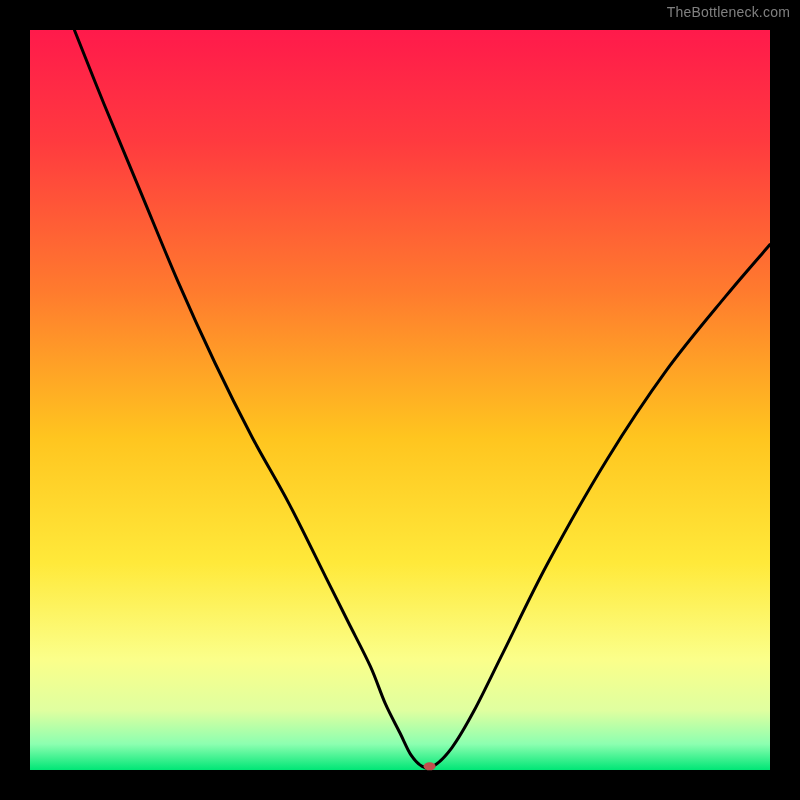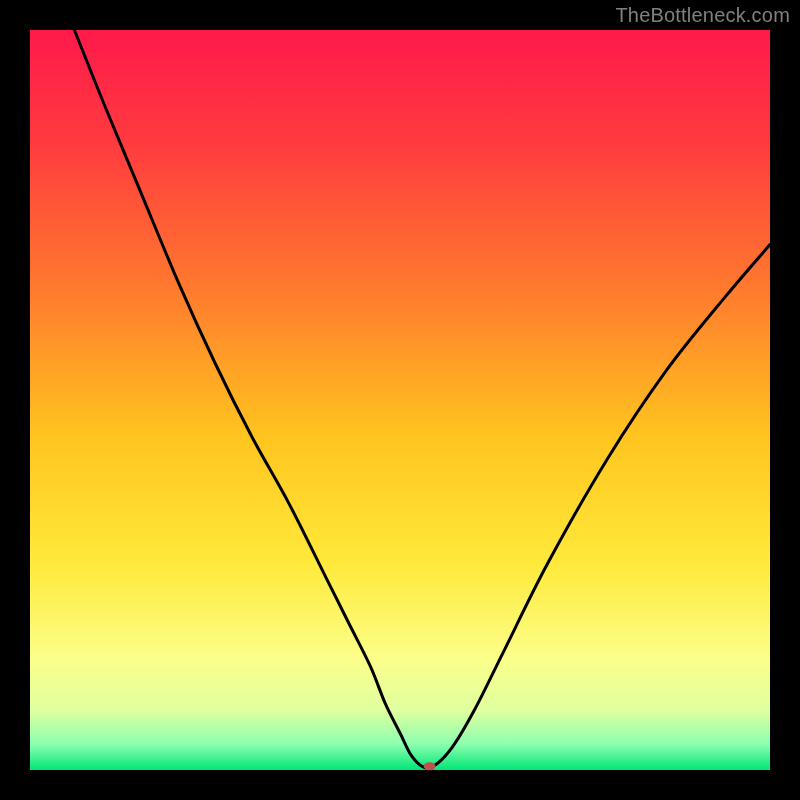--- a/index.html
+++ b/index.html
@@ -17,21 +17,21 @@
     height: 800px;
   }
   svg {
     display: block;
   }
   .watermark {
     position: absolute;
     top: 4px;
     right: 10px;
     color: #808080;
-    font-size: 20px;
+    font-size: 14px;
     font-family: Arial, Helvetica, sans-serif;
     letter-spacing: 0.2px;
     user-select: none;
   }
 </style>
 </head>
 <body>
 
 <div class="canvas-wrap">
   <svg id="chart-svg" width="800" height="800" viewBox="0 0 800 800">

